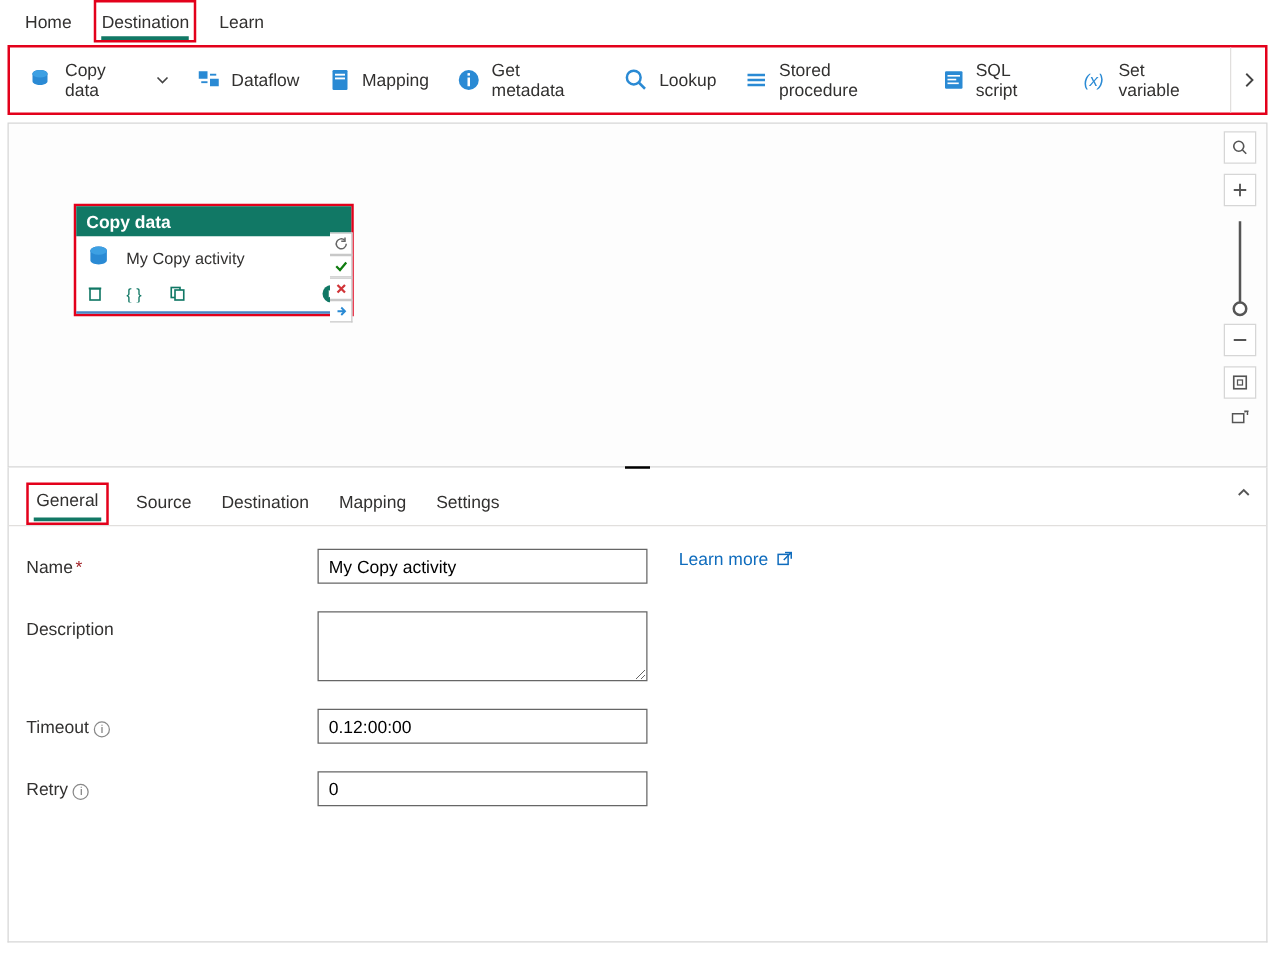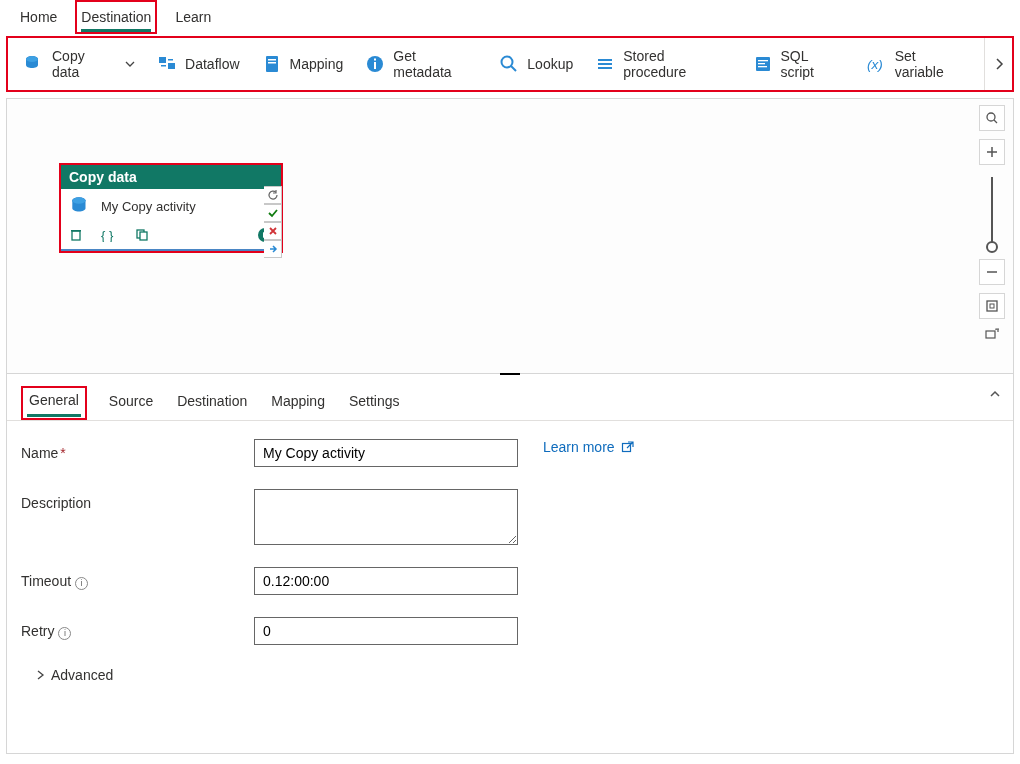--- a/index.html
+++ b/index.html
@@ -481,20 +481,14 @@
       <input type="text" value="0.12:00:00" style="">
     </div>
 
     <div class="row">
       <div class="lbl">
         <span>Retry</span><span class="info">i</span>
       </div>
       <input type="text" value="0" style="">
     </div>
 
-    <div class="adv">
-      <svg width="10" height="10" viewBox="0 0 10 10">
-          <path d="M3 1l5 4-5 4" stroke="#444" stroke-width="1.3" fill="none"></path>
-        </svg>
-      <span>Advanced</span>
-    </div>
   </div>
 </div>
 
 </body></html>

